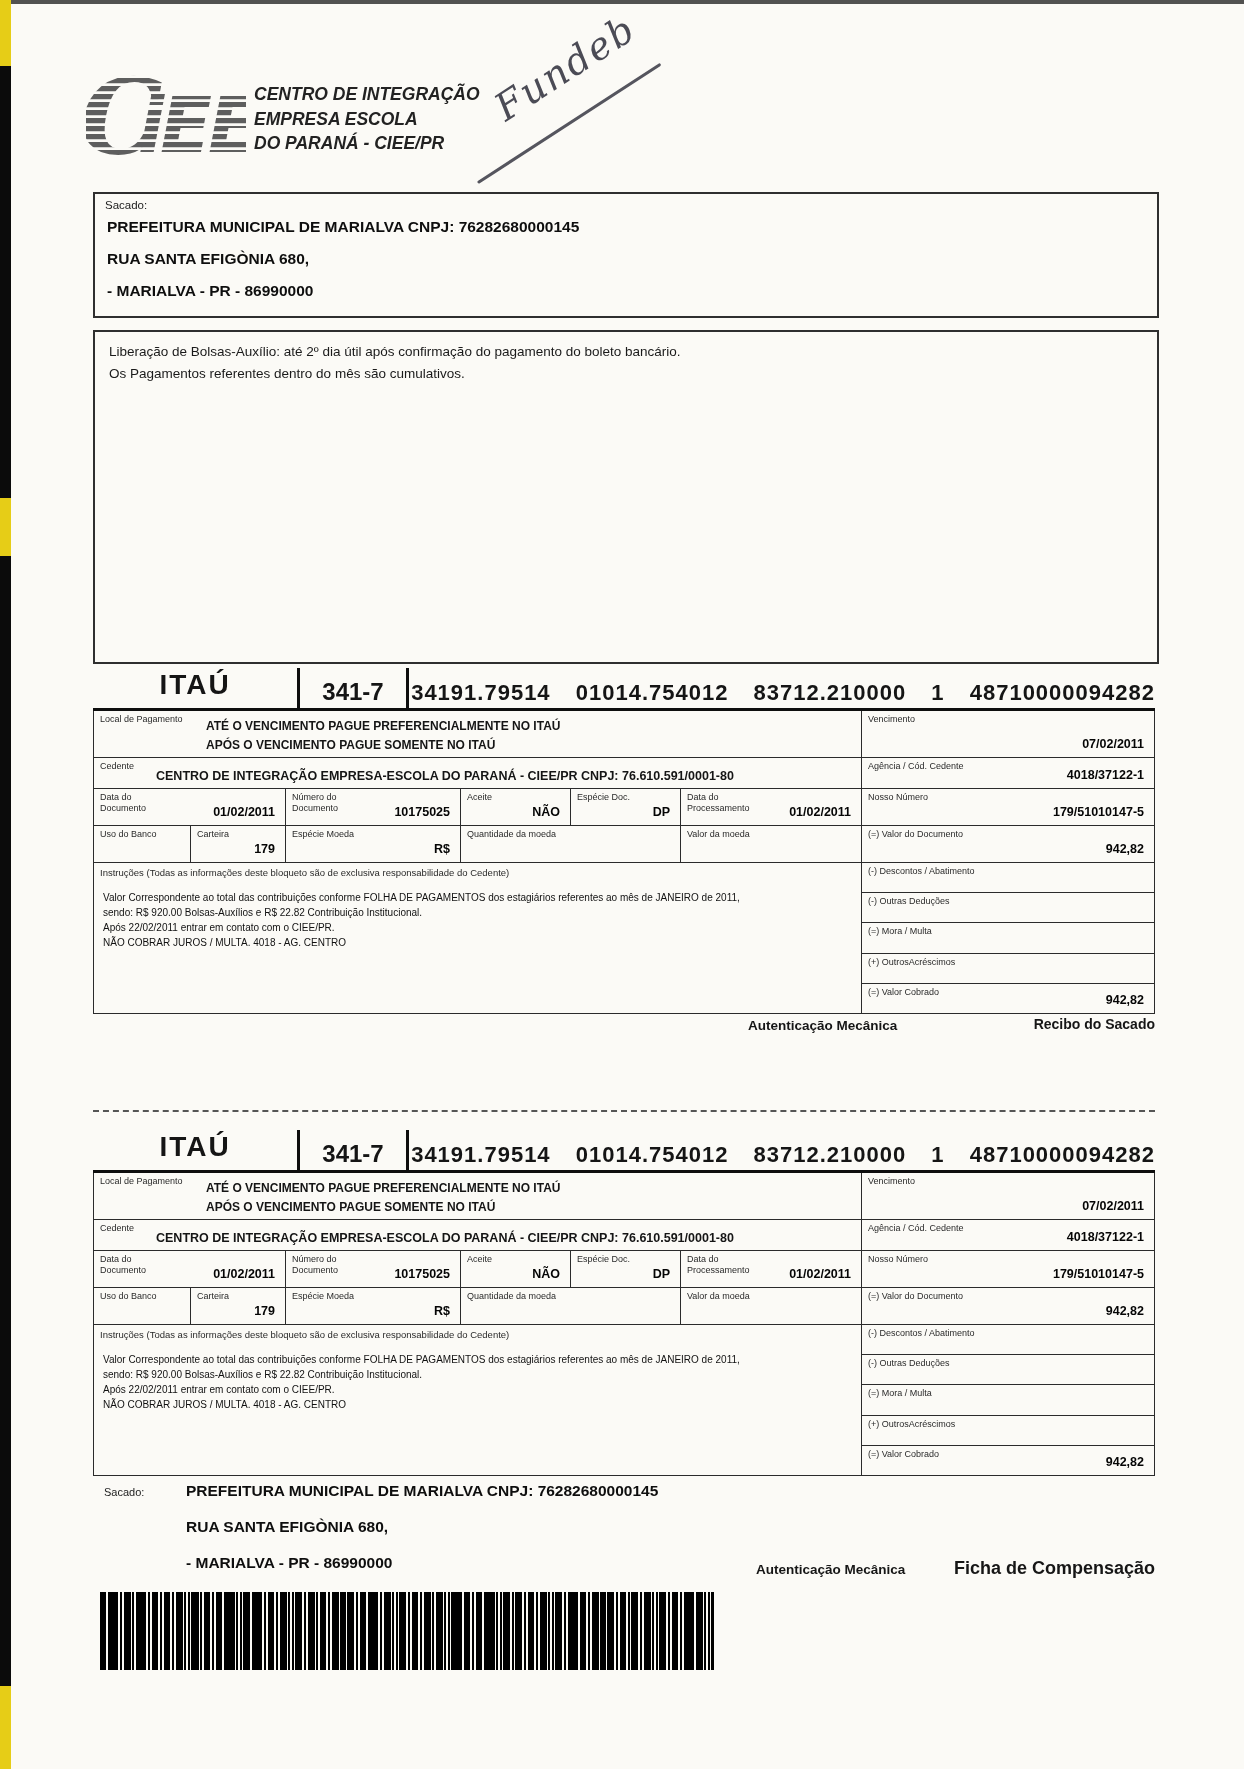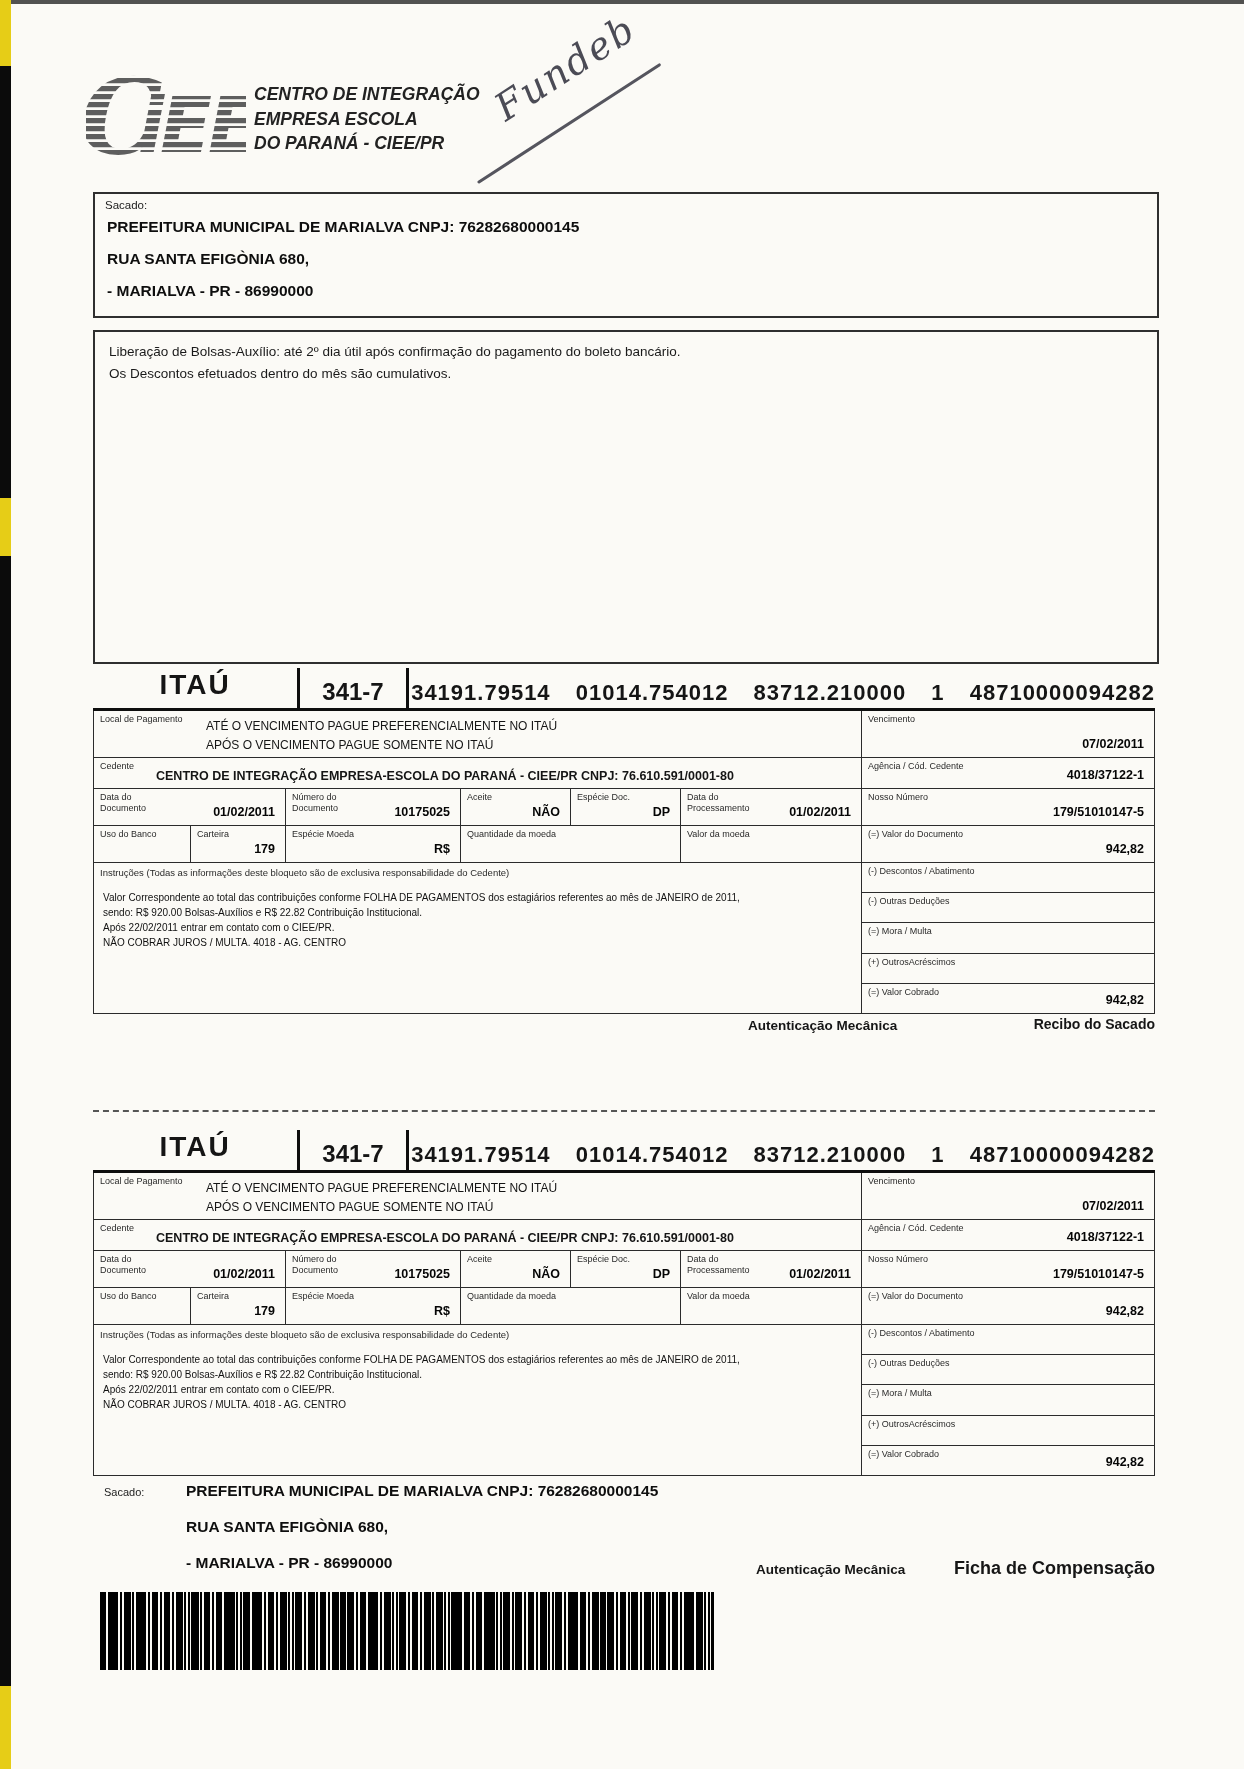--- a/index.html
+++ b/index.html
@@ -41,21 +41,21 @@
   .row.r5{border-bottom:none;}
   .cell{position:relative;border-right:1px solid #2b2b2b;box-sizing:border-box;}
   .cell.last{border-right:none;}
   .cell.flex{flex:1;}
   .w-right{width:292px;flex:none;}
   .w192{width:192px;} .w175{width:175px;} .w110{width:110px;} .w97{width:97px;} .w95{width:95px;} .w220{width:220px;}
   .r1{height:46px;} .r2{height:30px;} .r3{height:36px;} .r4{height:36px;} .r5{height:150px;}
   .lbl{position:absolute;top:3px;left:6px;font-size:9px;line-height:1.25;color:#2a2a2a;padding-right:6px;}
   .lbl.narrow{max-width:60px;}
   .val{position:absolute;right:10px;bottom:6px;font-size:12.5px;font-weight:bold;color:#050505;white-space:nowrap;}
-  .local-val{position:absolute;left:112px;top:6px;font-size:12px;font-weight:normal;line-height:1.6;white-space:nowrap;}
+  .local-val{position:absolute;left:112px;top:6px;font-size:12px;font-weight:bold;line-height:1.6;white-space:nowrap;}
   .ced-val{position:absolute;left:62px;bottom:5px;font-size:12.5px;font-weight:bold;white-space:nowrap;}
   .instr-lbl{position:absolute;top:4px;left:6px;font-size:9.5px;color:#2a2a2a;}
   .instr-body{position:absolute;top:27px;left:9px;right:14px;font-size:10px;line-height:1.5;color:#111;}
   .stack{display:flex;flex-direction:column;}
   .scell{position:relative;flex:1;border-bottom:1px solid #2b2b2b;}
   .scell.lastc{border-bottom:none;}
   .slip-caption{position:absolute;font-size:13.5px;font-weight:bold;color:#161616;white-space:nowrap;}
   .dashed-sep{position:absolute;left:93px;top:1110px;width:1062px;border-top:2px dashed #555;}
   .sacado2-tag{position:absolute;left:104px;top:1486px;font-size:11px;color:#222;}
   .sacado2-ln{position:absolute;left:186px;font-size:15.5px;font-weight:bold;color:#0e0e0e;white-space:nowrap;}
@@ -100,21 +100,21 @@
   <div class="box sacado-box">
     <div class="tag">Sacado:</div>
     <div class="ln" style="top:24px;">PREFEITURA MUNICIPAL DE MARIALVA CNPJ: 76282680000145</div>
     <div class="ln" style="top:56px;">RUA SANTA EFIGÒNIA 680,</div>
     <div class="ln" style="top:88px;">- MARIALVA - PR - 86990000</div>
   </div>
 
   <div class="box notice-box">
     <div class="notice-inner">
       <div class="ln">Liberação de Bolsas-Auxílio: até 2º dia útil após confirmação do pagamento do boleto bancário.</div>
-      <div class="ln">Os Descontos efetuados dentro do mês são cumulativos.</div>
+      <div class="ln">Os Pagamentos referentes dentro do mês são cumulativos.</div>
     </div>
   </div>
 
   <div class="boleto-slot" style="top:668px;">
   <div class="bank-row">
     <div class="bank-name">ITAÚ</div>
     <div class="bank-sep"></div>
     <div class="bank-code">341-7</div>
     <div class="bank-sep"></div>
     <div class="digitable">34191.79514 01014.754012 83712.210000 1 48710000094282</div>

